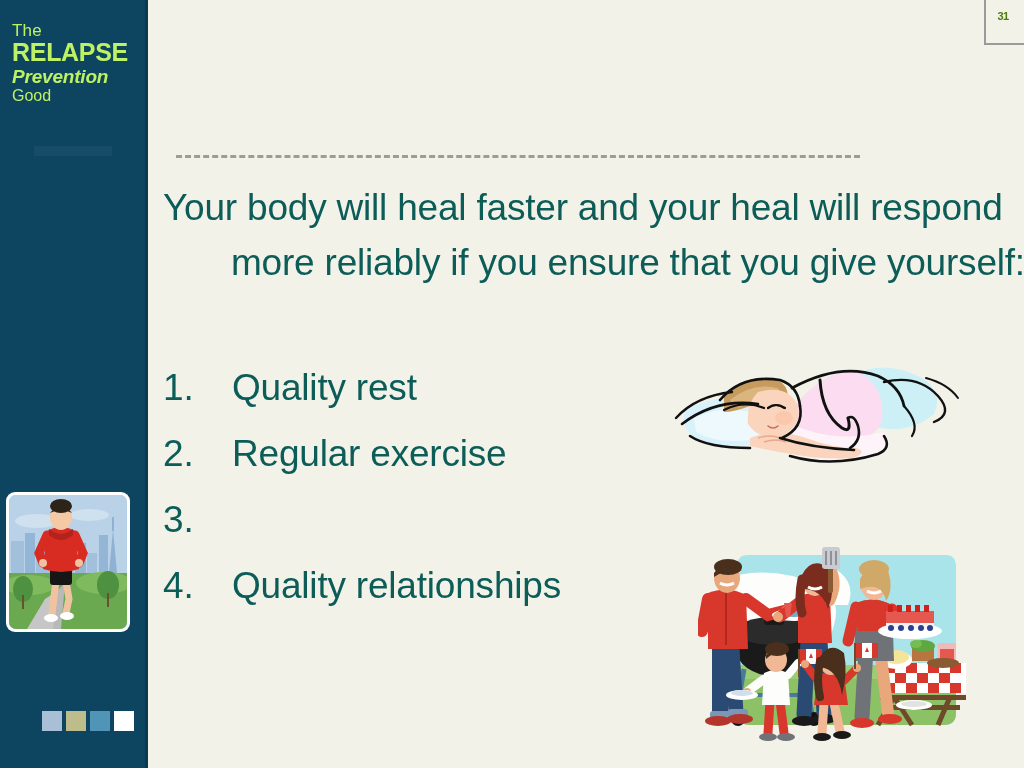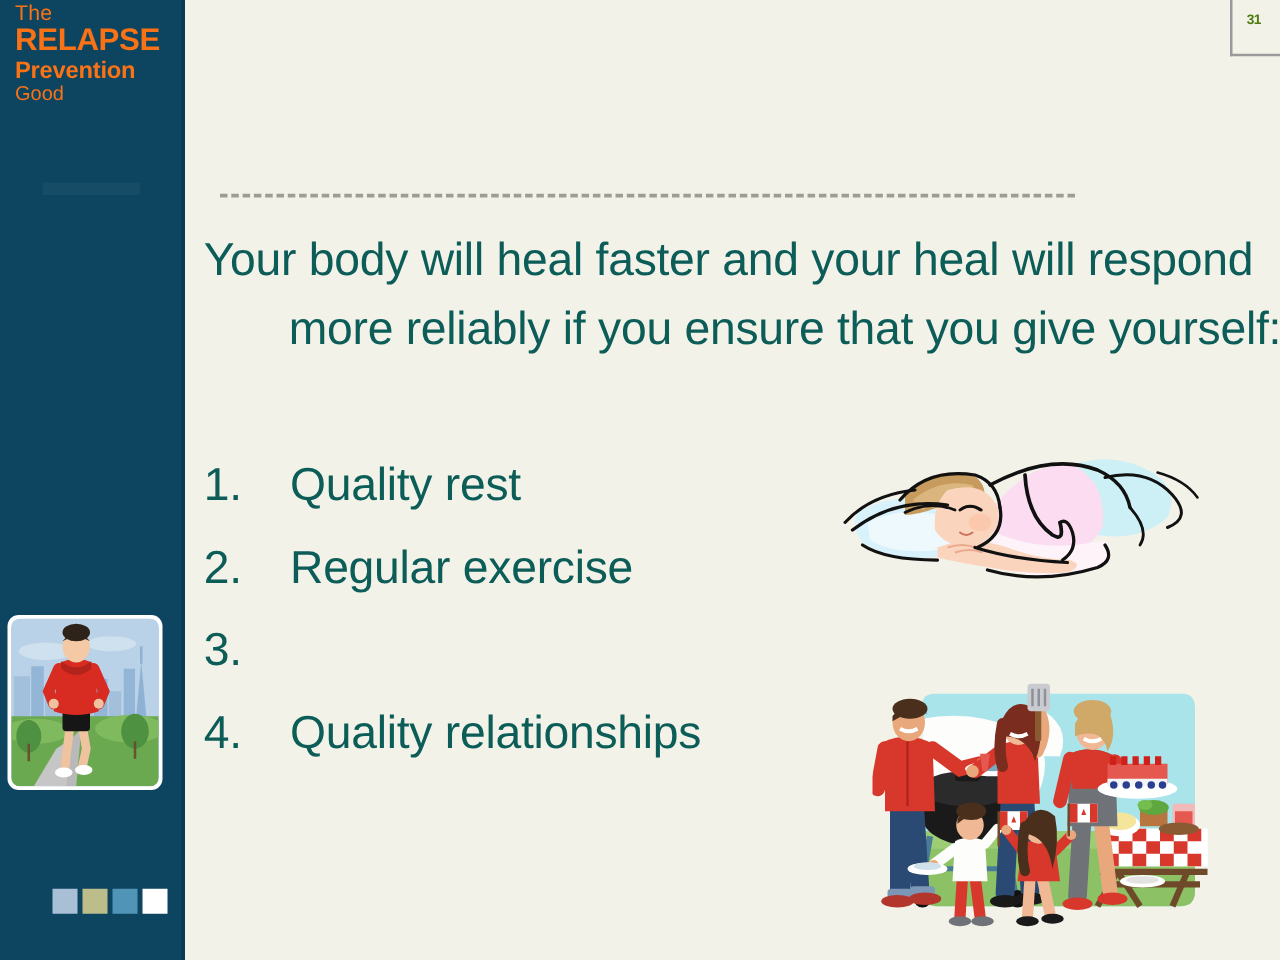--- a/index.html
+++ b/index.html
@@ -32,41 +32,42 @@
     position: absolute;
     left: 145px;
     top: 0;
     width: 3px;
     height: 768px;
     background: #0a3a52;
   }
   .logo {
     position: absolute;
     left: 12px;
-    top: 2px;
-    color: #f97316;
+    top: 22px;
+    color: #bef264;
     line-height: 1.02;
   }
   .logo-the {
     font-size: 17px;
     font-weight: 400;
     letter-spacing: 0.2px;
   }
   .logo-relapse {
     font-size: 25px;
     font-weight: bold;
     letter-spacing: -0.3px;
     margin-top: 1px;
     text-align: right;
   }
   .logo-prevention {
     font-size: 19px;
     font-weight: bold;
     letter-spacing: -0.2px;
     margin-top: 1px;
+    font-style: italic;
   }
   .logo-plan {
     font-size: 16px;
     font-weight: 400;
     margin-top: 2px;
   }
   .sidebar-watermark {
     position: absolute;
     left: 34px;
     top: 146px;

